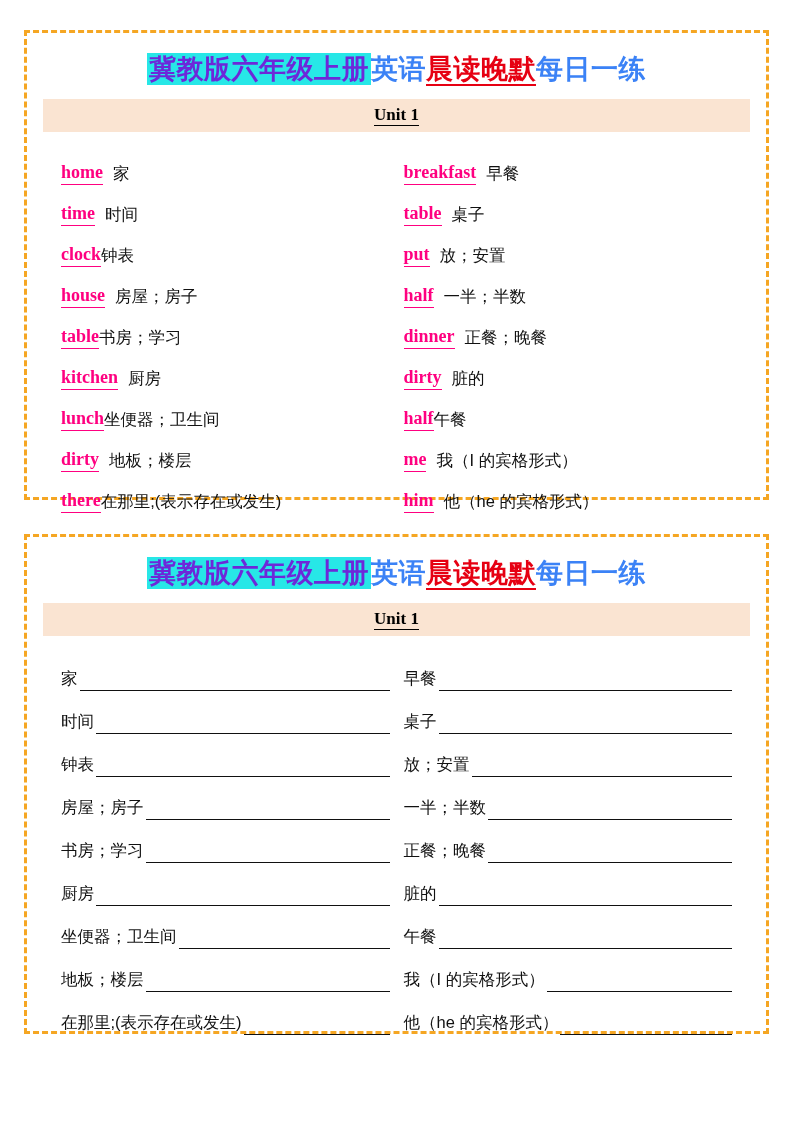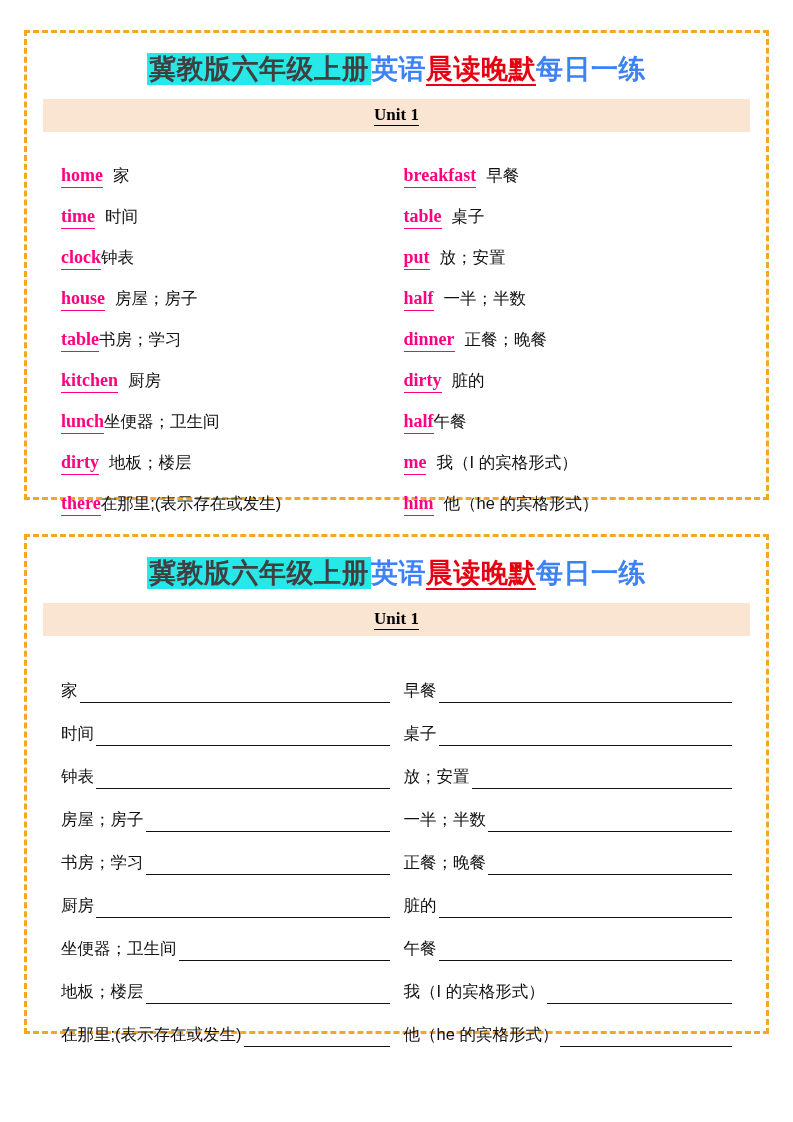--- a/index.html
+++ b/index.html
@@ -42,37 +42,37 @@
     line-height: 1.1;
   }
   .title-seg {
     font-family: "Liberation Serif", serif;
     font-weight: bold;
     font-size: 27px;
     letter-spacing: 0.5px;
   }
   .t-cyan {
     background: #27e7e7;
-    color: #404040;
+    color: #6d28d9;
     padding: 1px 2px;
   }
   .t-red {
     color: #3b82f6;
   }
   .t-red-ul {
     color: #e60012;
     border-bottom: 2px solid #e60012;
     text-align: right;
   }
 
   .unit-bar {
     background: #fae4d2;
     text-align: center;
     padding: 6px 0 7px 0;
-    margin-bottom: 24px;
+    margin-bottom: 12px;
   }
   .unit-bar span {
     font-family: "Liberation Serif", serif;
     font-weight: bold;
     font-size: 17px;
     color: #000;
     border-bottom: 1.5px solid #000;
     padding-bottom: 1px;
   }
 
@@ -80,21 +80,21 @@
     display: grid;
     grid-template-columns: 1fr 1fr;
     column-gap: 14px;
     row-gap: 0px;
     padding: 0 18px;
   }
 
   .row {
     height: 41px;
     display: flex;
-    align-items: center;
+    align-items: flex-end;
     font-size: 17px;
     white-space: nowrap;
   }
 
   .en {
     color: #ff0080;
     font-weight: bold;
     font-family: "Liberation Serif", serif;
     border-bottom: 1.6px solid #ff0080;
     font-size: 18px;

